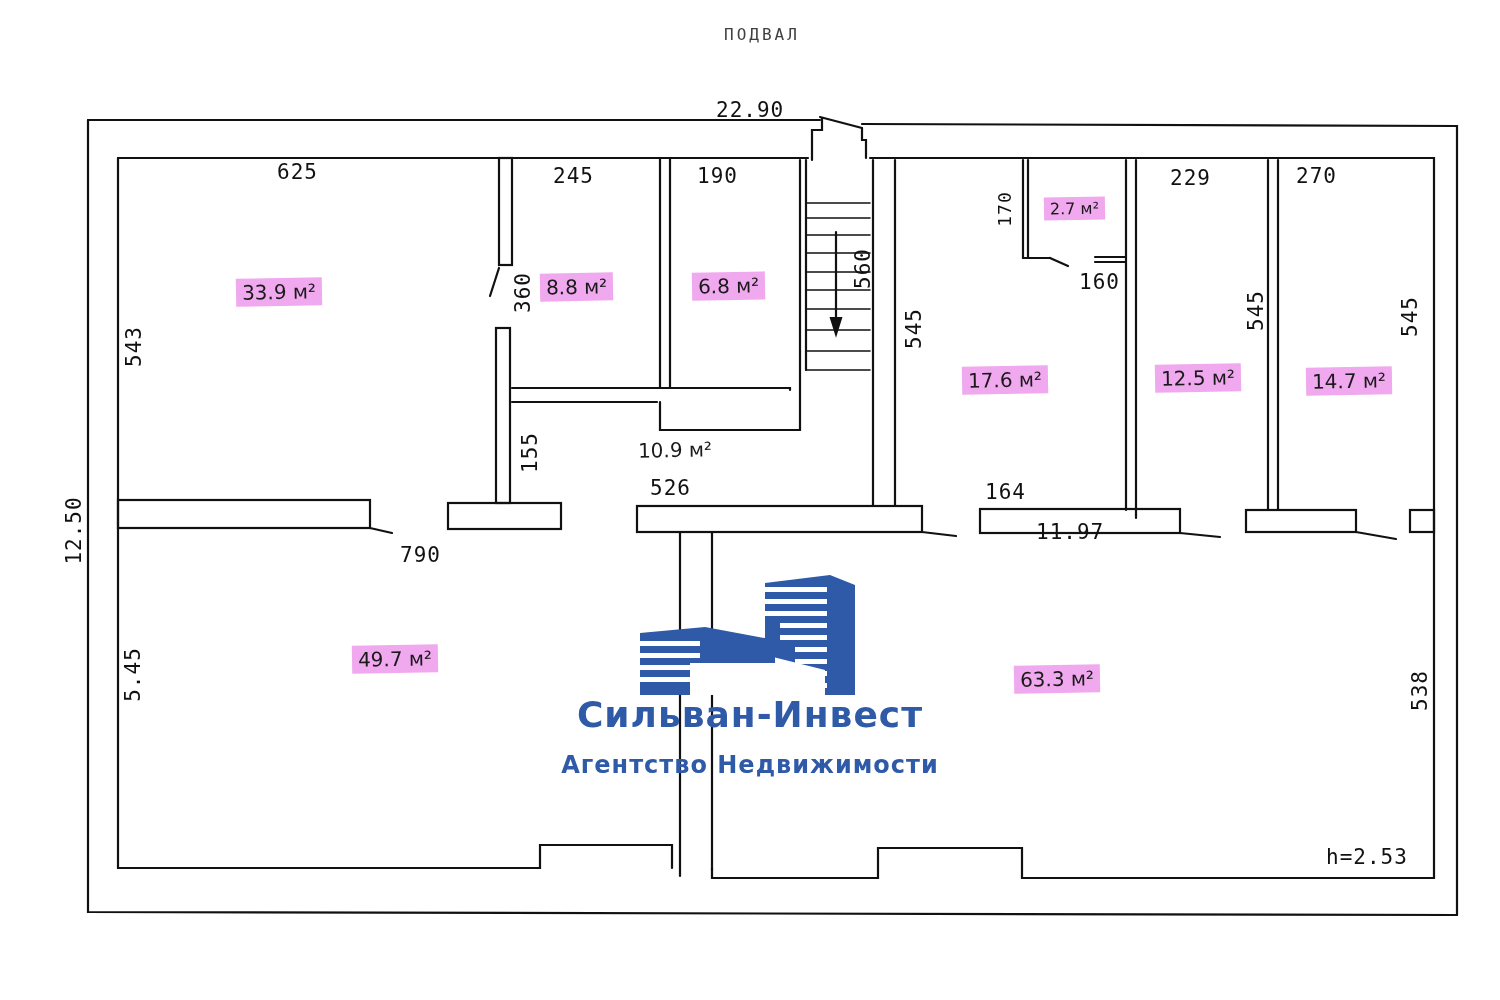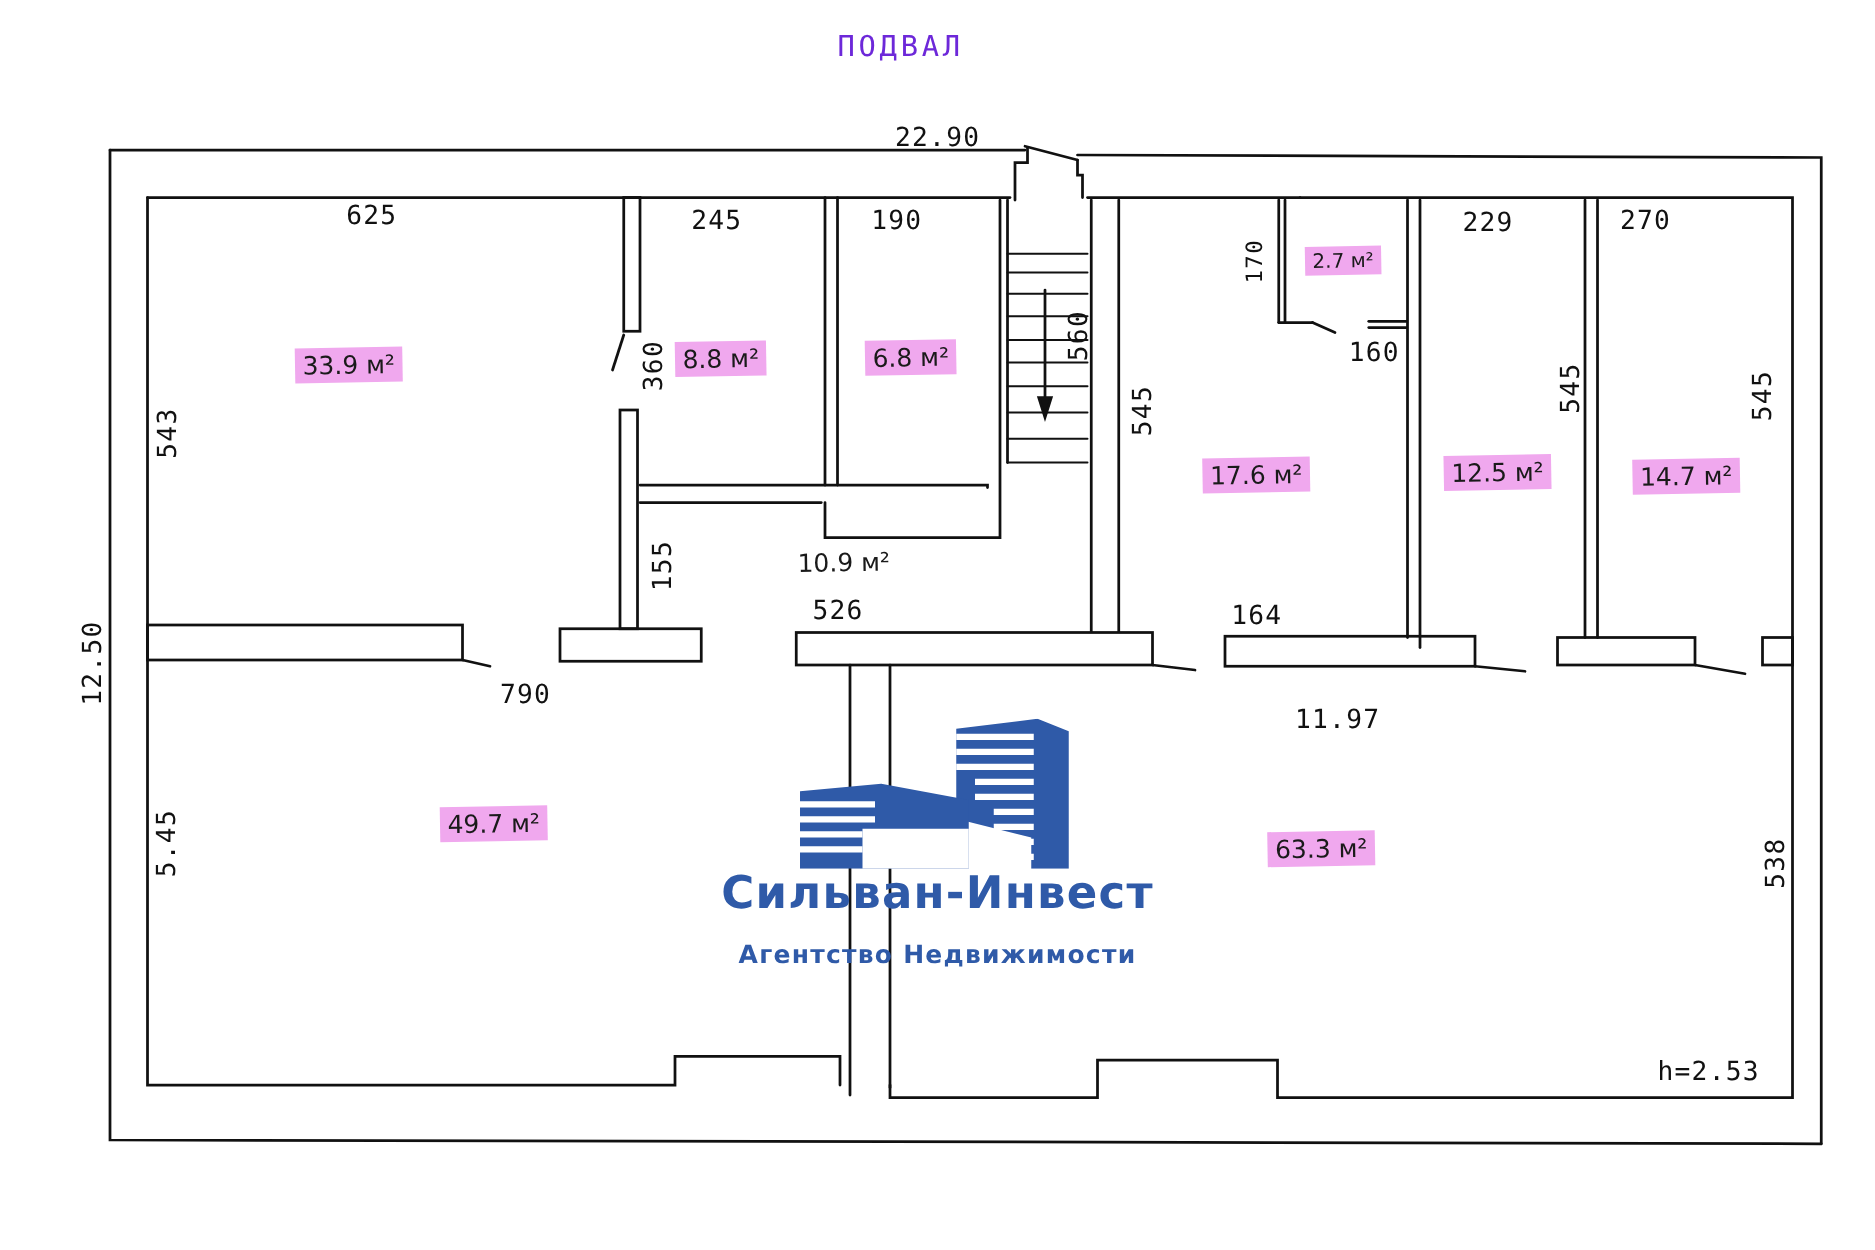--- a/index.html
+++ b/index.html
@@ -2,24 +2,24 @@
 <html><head>
   <meta charset="utf-8">
   <style>
     html, body { margin: 0; padding: 0; background: #ffffff; }
     body { width: 1500px; height: 1000px; position: relative; overflow: hidden; font-family: "DejaVu Sans", sans-serif; }
     #plan { position: absolute; left: 0; top: 0; width: 1500px; height: 1000px; }
     .lbl { position: absolute; font-family: "DejaVu Sans Mono", monospace; color: #111; font-size: 21px; letter-spacing: 1px; white-space: nowrap; line-height: 1; }
     .vert { transform: rotate(-90deg); transform-origin: center center; }
     .area { position: absolute; font-family: "DejaVu Sans", sans-serif; font-size: 20px; color: #1a1a1a; background: #f0a8ee; padding: 2px 6px; white-space: nowrap; line-height: 1.2; transform: rotate(-1deg); }
     .area.plain { background: transparent; }
-    .title { position: absolute; left: 670px; top: 25px; font-family: "DejaVu Sans Mono", monospace; font-size: 23px; letter-spacing: 3px; color: #6d28d9; }
+    .title { position: absolute; left: 724px; top: 25px; font-family: "DejaVu Sans Mono", monospace; font-size: 16px; letter-spacing: 3px; color: #404040; }
     .logo { position: absolute; left: 495px; top: 575px; width: 510px; height: 210px; }
     .logo-name { position: absolute; left: 0; top: 122px; width: 510px; text-align: center; font-family: "DejaVu Sans", sans-serif; font-weight: bold; font-size: 36px; color: #2f5aa8; letter-spacing: 1px; line-height: 1; }
-    .logo-sub { position: absolute; left: 0; top: 178px; width: 510px; text-align: center; font-family: "DejaVu Sans", sans-serif; font-weight: bold; font-size: 20px; color: #2f5aa8; letter-spacing: 1px; line-height: 1; }
+    .logo-sub { position: absolute; left: 0; top: 178px; width: 510px; text-align: center; font-family: "DejaVu Sans", sans-serif; font-weight: bold; font-size: 24px; color: #2f5aa8; letter-spacing: 1px; line-height: 1; }
     .logo svg { position: absolute; left: 0; top: 0; }
   </style>
 </head>
 <body>
 
 <svg id="plan" viewBox="0 0 1500 1000" xmlns="http://www.w3.org/2000/svg" fill="none" stroke="#111" stroke-width="2.2" stroke-linecap="round">
 
   <g>
     <polyline points="88,120 820,120"></polyline>
     <polyline points="862,124 1457,126 1457,915"></polyline>
@@ -98,21 +98,21 @@
     <line x1="680" y1="532" x2="680" y2="876"></line>
     <line x1="712" y1="532" x2="712" y2="690"></line>
     <line x1="712" y1="690" x2="712" y2="870"></line>
   </g>
 </svg>
 
 <div class="title">ПОДВАЛ</div>
 
 <div class="lbl" style="left:716px;top:100px;">22.90</div>
 <div class="lbl vert" style="left:40px;top:520px;">12.50</div>
-<div class="lbl" style="left:1036px;top:565px;">11.97</div>
+<div class="lbl" style="left:1036px;top:522px;">11.97</div>
 <div class="lbl" style="left:1326px;top:847px;">h=2.53</div>
 
 <div class="lbl" style="left:277px;top:162px;">625</div>
 <div class="lbl vert" style="left:114px;top:336px;">543</div>
 <div class="area" style="left:236px;top:278px;">33.9 м²</div>
 
 <div class="lbl" style="left:553px;top:166px;">245</div>
 <div class="lbl vert" style="left:503px;top:282px;">360</div>
 <div class="area" style="left:540px;top:273px;">8.8 м²</div>
 

